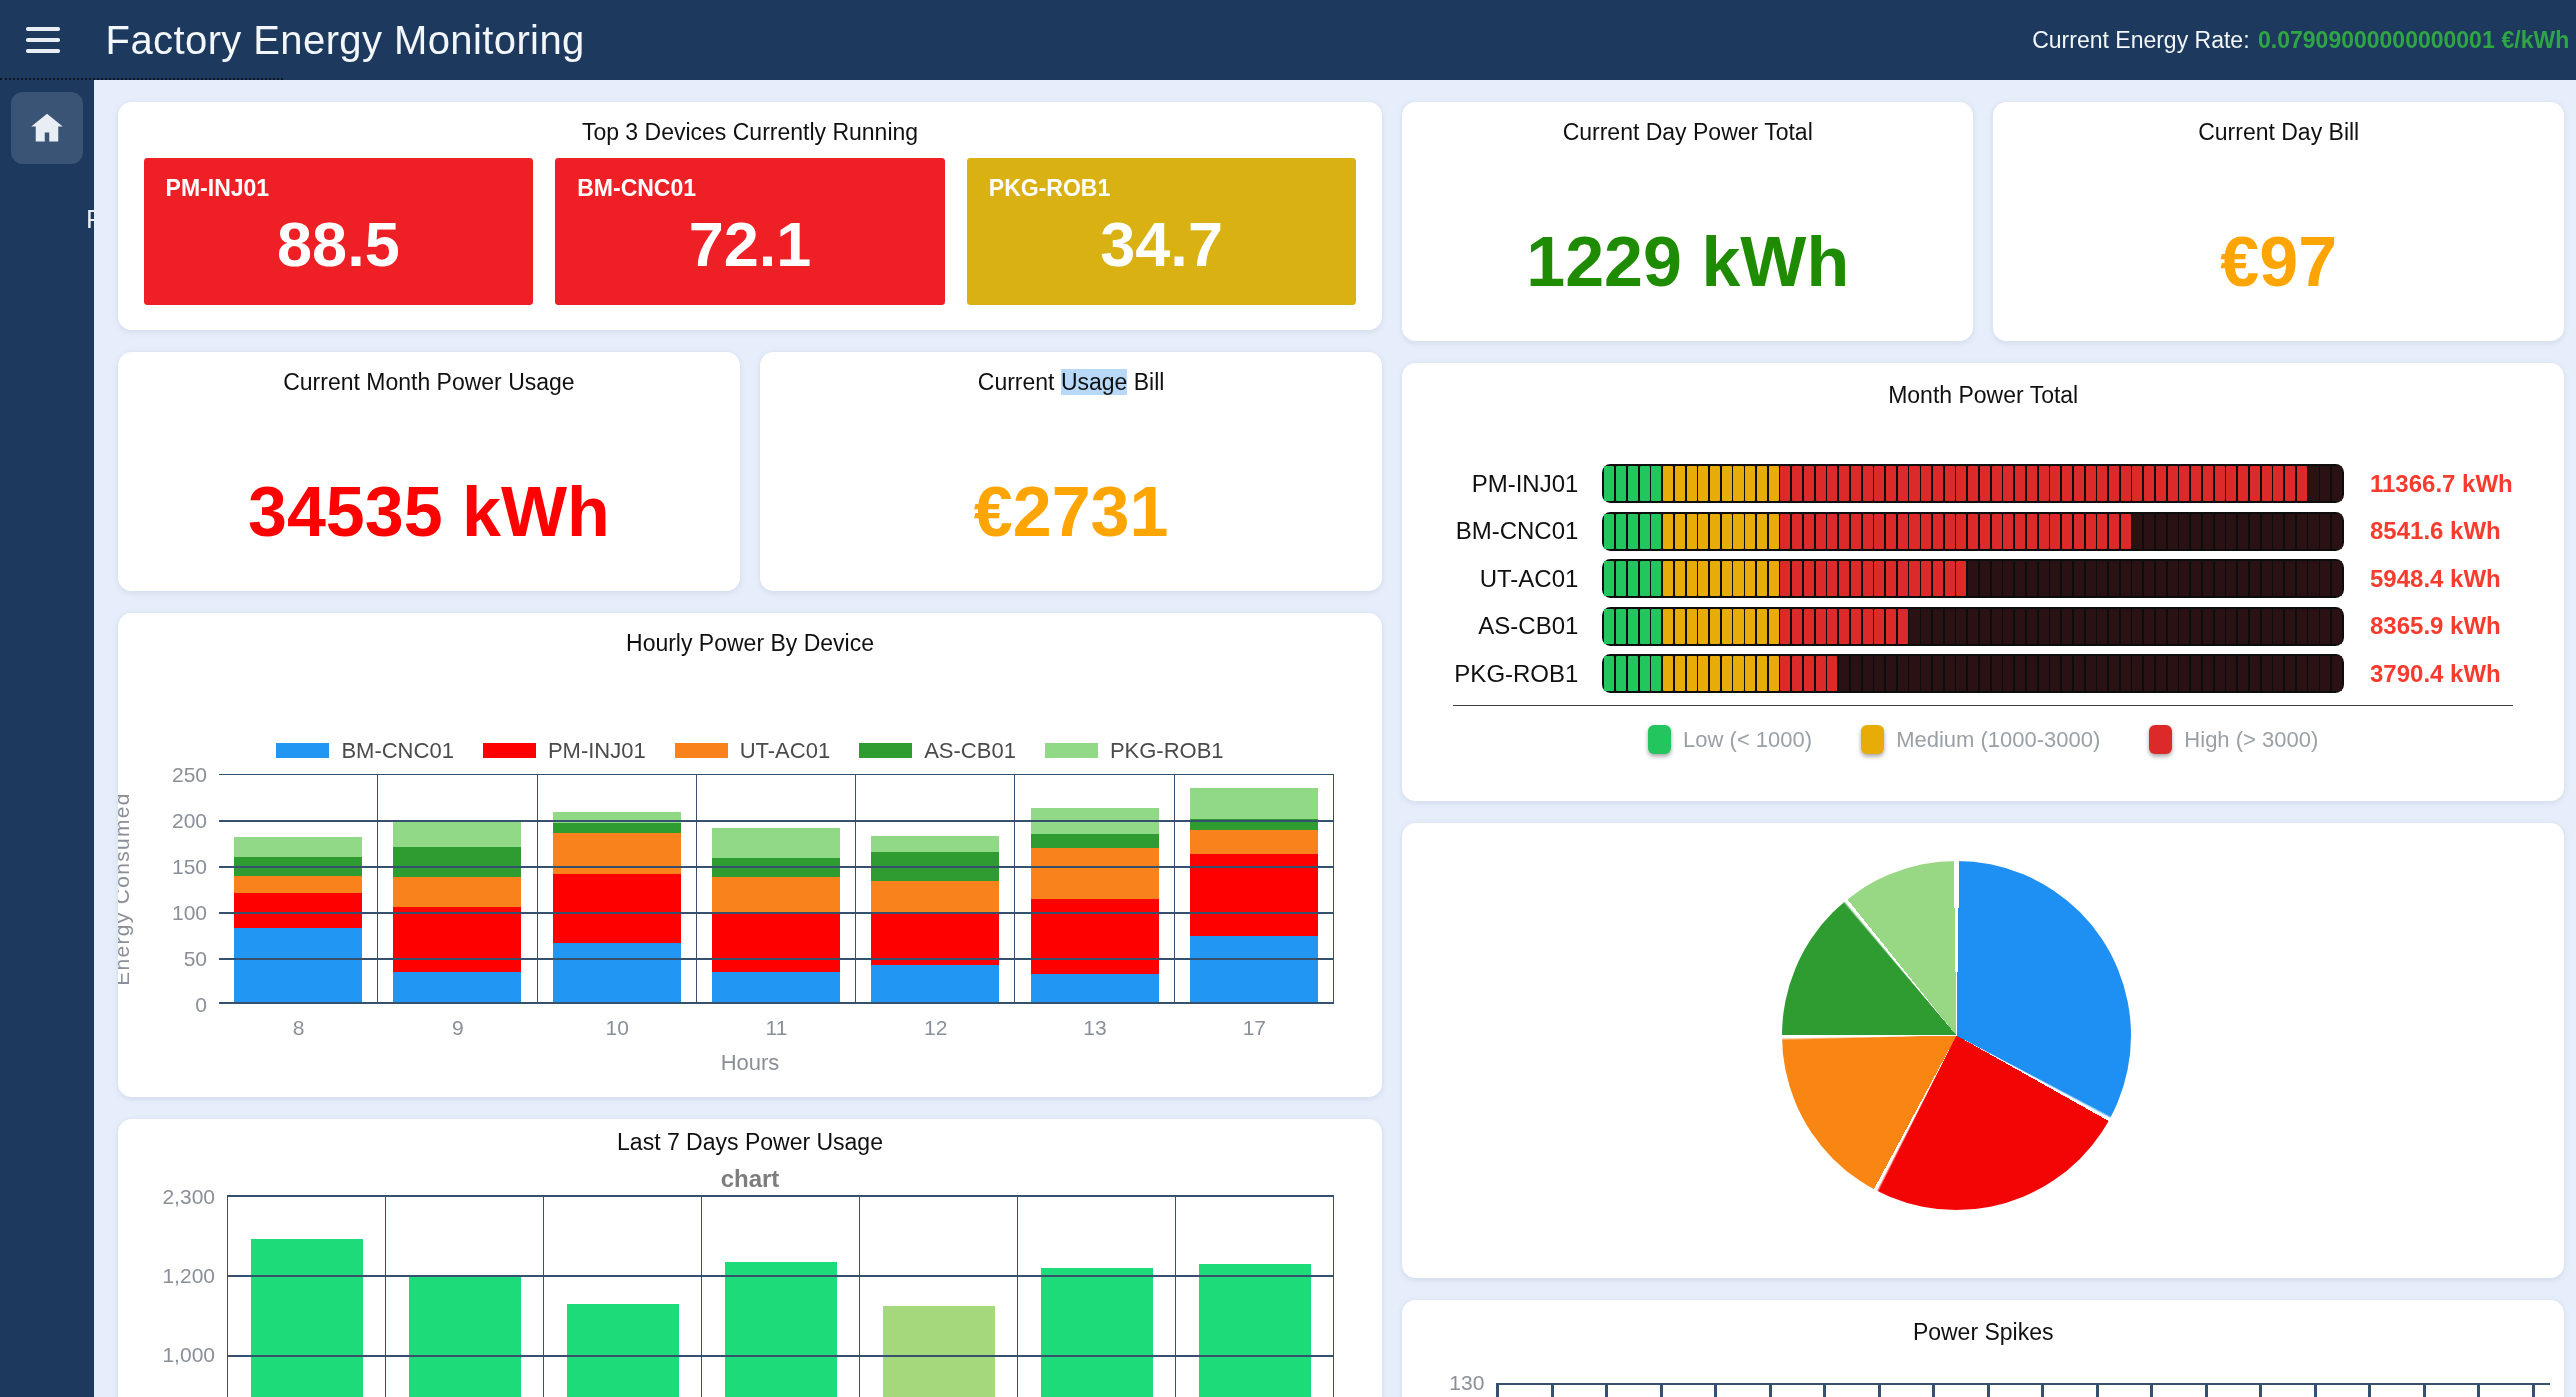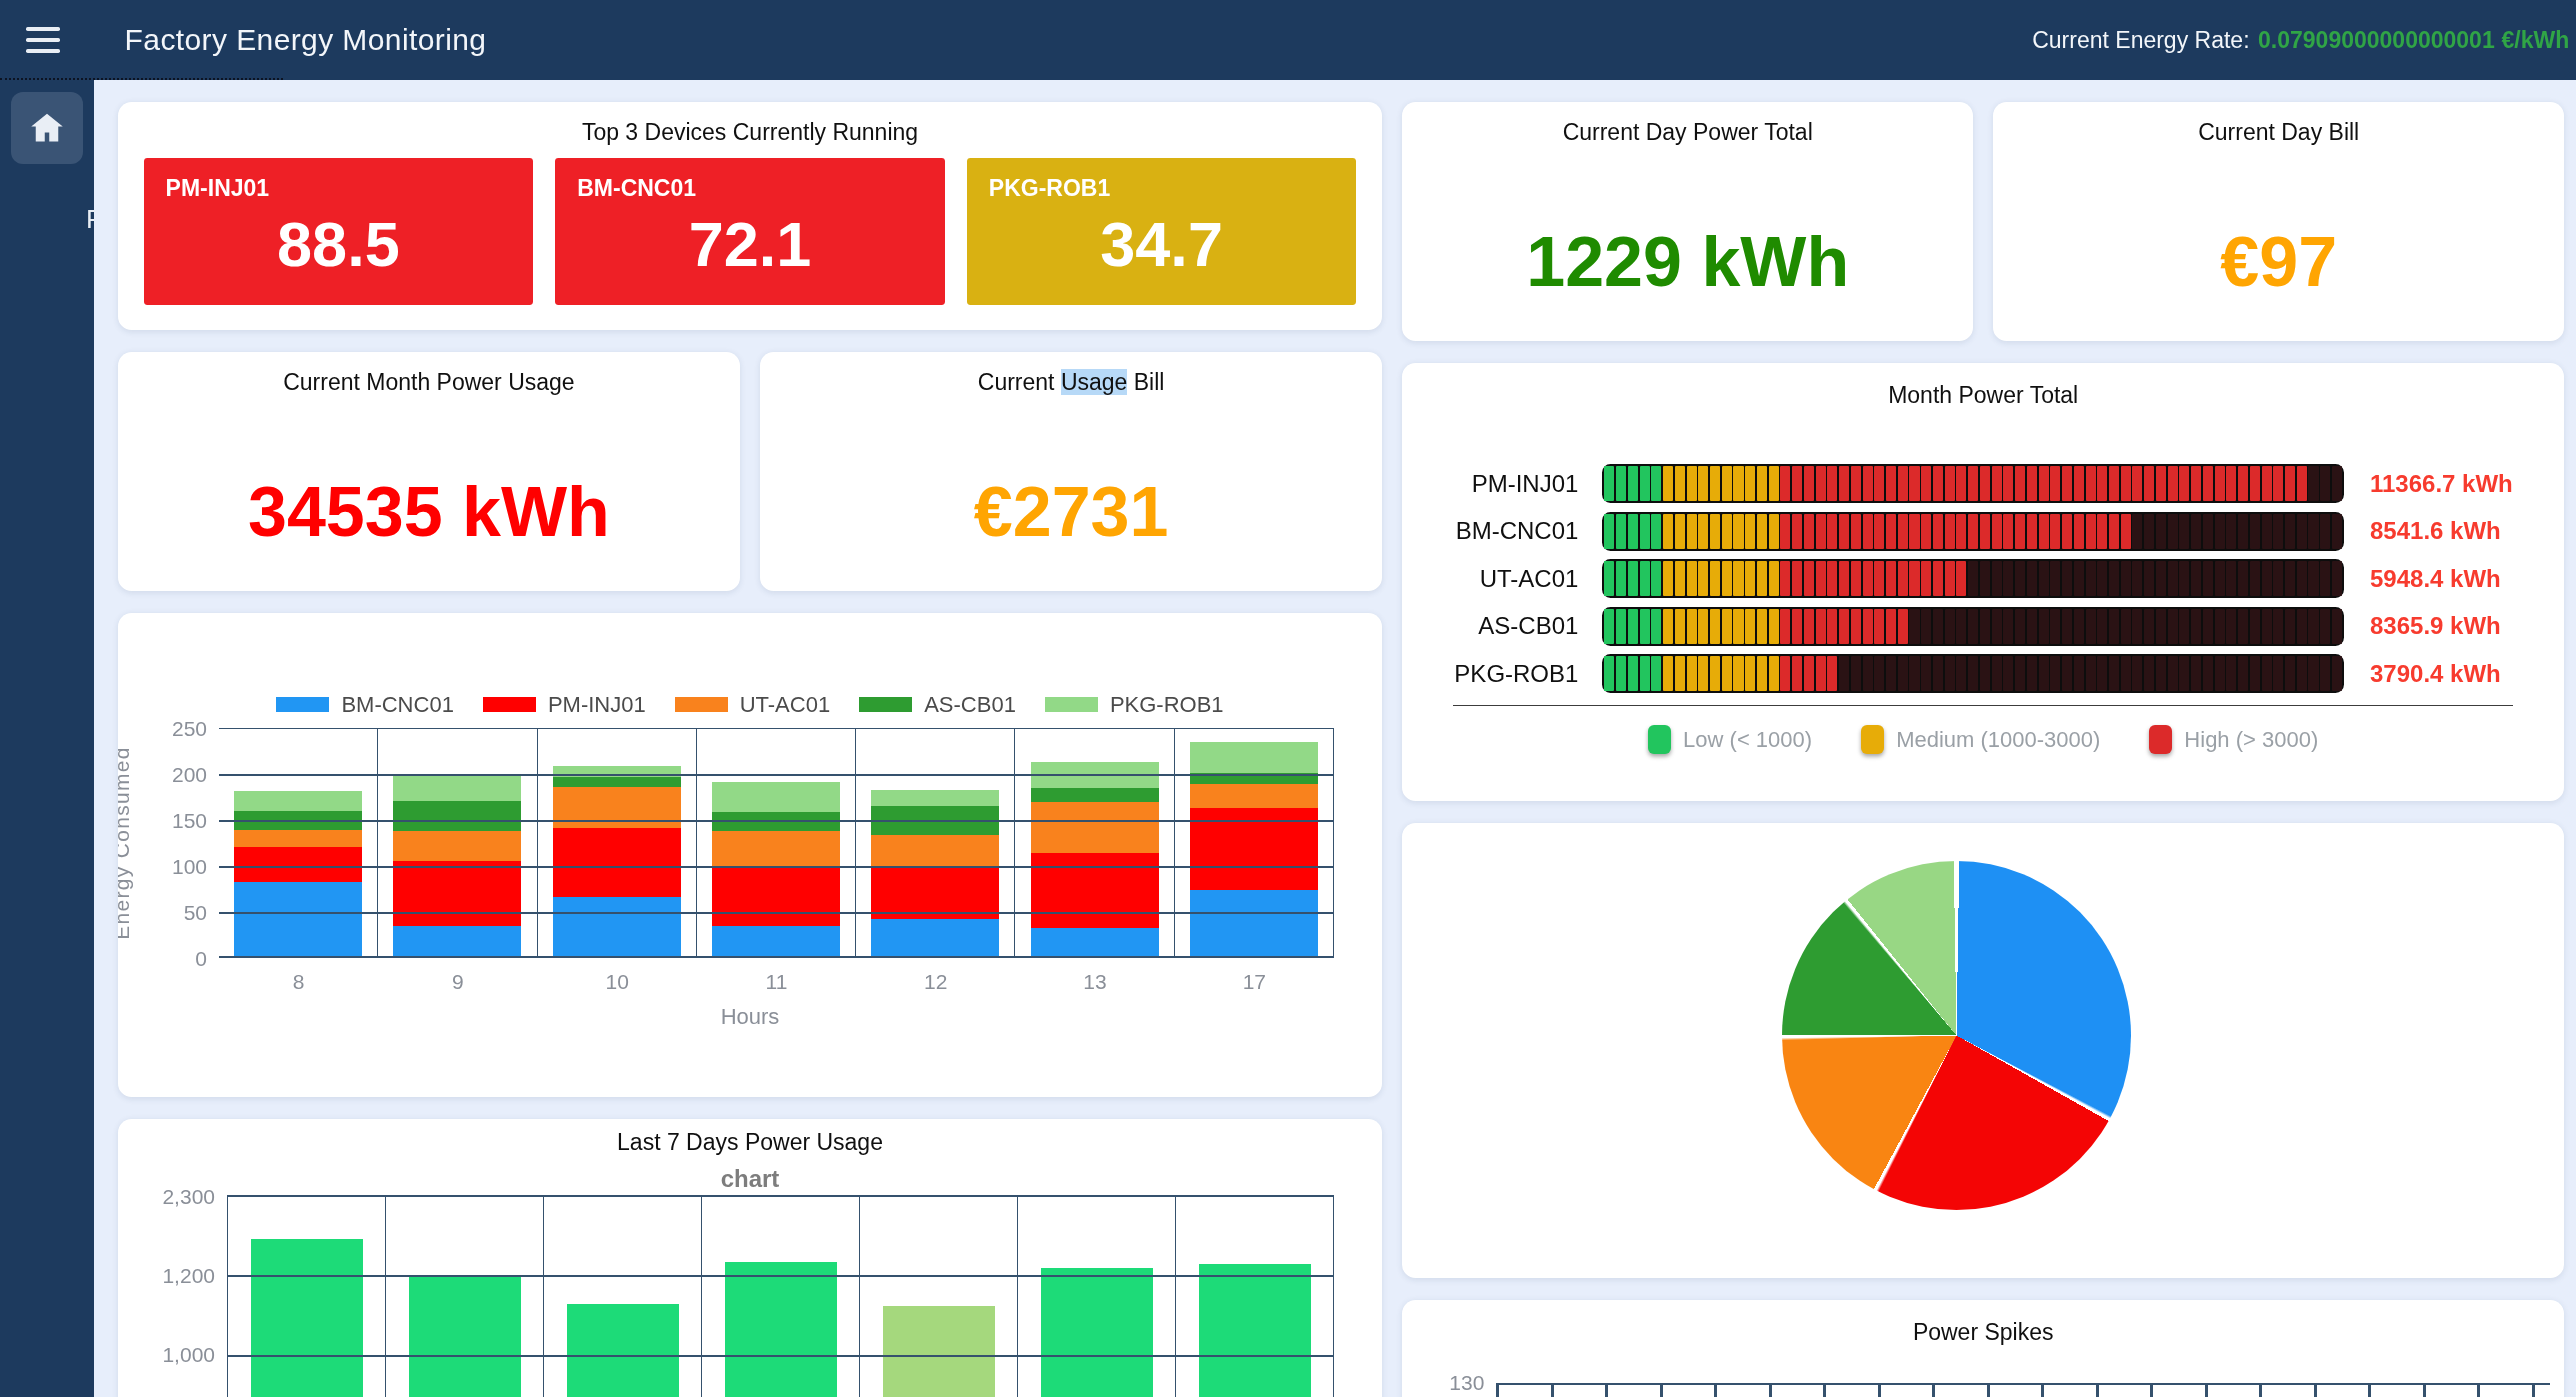--- a/index.html
+++ b/index.html
@@ -3,21 +3,21 @@
 <meta charset="utf-8">
 <style>
   * { margin:0; padding:0; box-sizing:border-box; }
   html,body { width:2576px; height:1397px; overflow:hidden; }
   body { font-family:"Liberation Sans", sans-serif; background:#e7eefb; position:relative; }
 
   
   .topbar { height:80px; background:#1d3a5e; display:flex; align-items:center; color:#f3f6fa; position:relative; z-index:10; }
   .burger { margin-left:25.6px; width:34px; cursor:pointer; display:flex; flex-direction:column; gap:6.8px; }
   .burger span { display:block; height:4.3px; width:34px; background:#e9eef5; border-radius:1.7px; }
-  .tb-title { margin-left:65px; font-size:30px; letter-spacing:0.4px; }
+  .tb-title { margin-left:46px; font-size:40px; letter-spacing:0.4px; }
   .tb-rate { margin-left:auto; margin-right:6.8px; font-size:23px; white-space:nowrap; }
   .tb-rate .val { font-weight:bold; color:#30a546; margin-left:8.5px; }
   .tb-rate .unit { font-weight:bold; color:#30a546; margin-left:6.8px; }
 
   
   .below { display:flex; height:1317px; }
   .sidebar { width:94px; background:#1d3a5e; position:relative; flex:none; }
   .homebtn { width:72px; height:72px; margin:12px 0 0 11px; background:#3a5475; border-radius:12px; display:flex; align-items:center; justify-content:center; cursor:pointer; }
   .homebtn svg { width:36px; height:36px; fill:#e9eef5; }
   .partial-label { position:absolute; left:86px; top:124px; width:8.5px; overflow:hidden; color:#e9eef5; font-size:26.4px; }
@@ -146,20 +146,21 @@
           <div class="ctitle">Current Month Power Usage</div>
           <div class="statval" id="v-musage" style="color: rgb(255, 0, 0);">34535 kWh</div>
         </section>
         <section class="card">
           <div class="ctitle"><span>Current </span><span class="sel" style="background: rgb(183, 217, 247);">Usage</span><span> Bill</span></div>
           <div class="statval" id="v-mbill" style="color: rgb(255, 165, 2);">€2731</div>
         </section>
       </div>
 
       <section class="card card-hourly">
+        <div class="ctitle">Hourly Power By Device</div>
         <div class="hlegend" id="hlegend">
             <div class="item">
               <span class="sw" style="background: rgb(33, 150, 243);"></span>
               <span class="lbl">BM-CNC01</span>
             </div>
             <div class="item">
               <span class="sw" style="background: rgb(255, 0, 0);"></span>
               <span class="lbl">PM-INJ01</span>
             </div>
             <div class="item">

